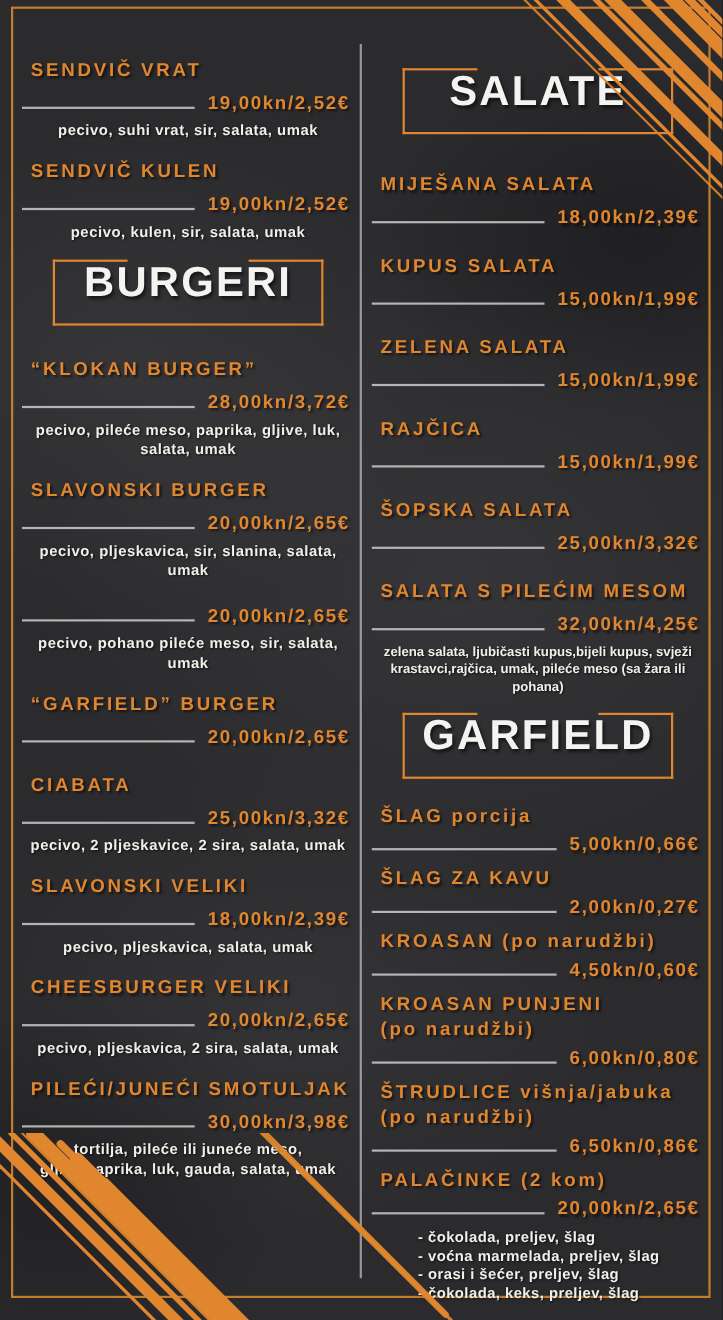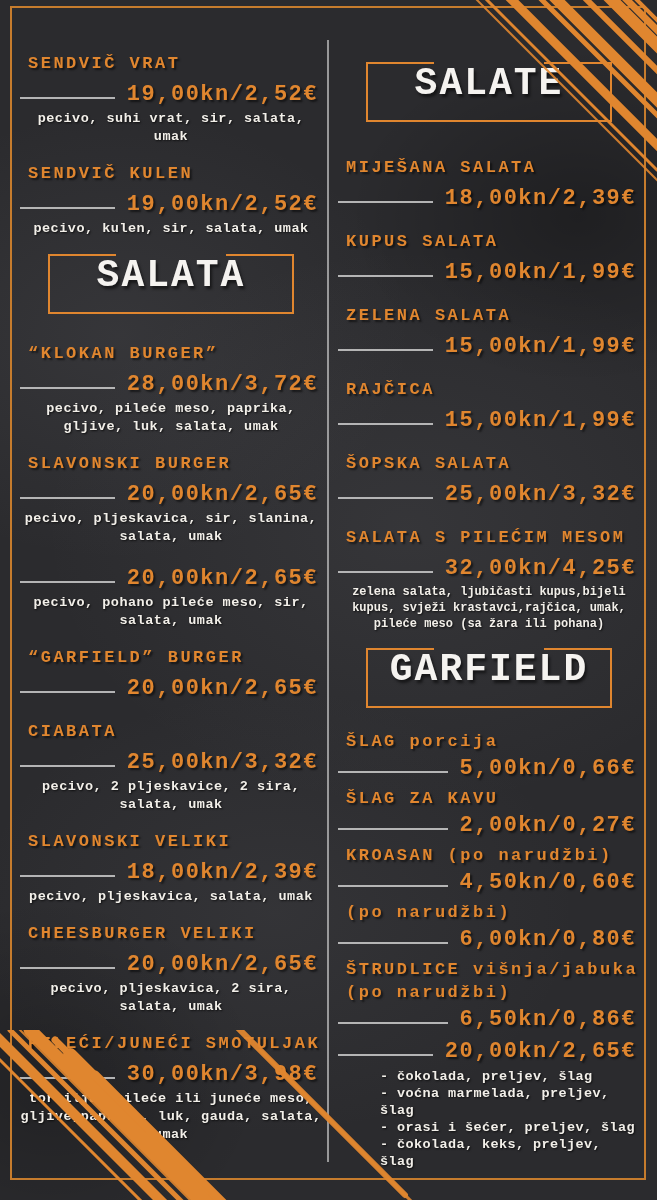--- a/index.html
+++ b/index.html
@@ -8,21 +8,21 @@
     --rule:#cccccc;
     --heading:#f5f3f0;
     --body:#f2efe9;
   }
   *{margin:0;padding:0;box-sizing:border-box;}
   html,body{background:#1c1c1e;}
   .page{
     position:relative;
     width:657px;height:1200px;
     overflow:hidden;
-    font-family:Liberation Mono, monospace;
+    font-family:Liberation Sans, sans-serif;
     background:
       radial-gradient(ellipse 420px 320px at 18% 28%, rgba(150,150,156,.10), transparent 70%),
       radial-gradient(ellipse 520px 400px at 62% 44%, rgba(160,160,165,.09), transparent 70%),
       radial-gradient(ellipse 430px 320px at 42% 76%, rgba(140,140,146,.09), transparent 70%),
       radial-gradient(ellipse 330px 240px at 88% 18%, rgba(0,0,0,.28), transparent 70%),
       radial-gradient(ellipse 300px 260px at 8% 90%, rgba(0,0,0,.22), transparent 70%),
       #2b2b2e;
   }
   .frame{
     position:absolute;left:10px;top:6px;right:11px;bottom:20px;
@@ -50,21 +50,21 @@
   }
   .price-row{
     display:flex;align-items:center;height:32px;margin-top:2px;
   }
   .rule{
     flex:1;border-top:2px solid var(--rule);
     transform:translateY(4px);
     margin-right:12px;opacity:.85;
   }
   .price{
-    font-weight:700;font-size:22px;letter-spacing:1.5px;
+    font-weight:700;font-size:17px;letter-spacing:1.5px;
     color:var(--accent);
     text-shadow:2px 2px 2px rgba(0,0,0,.55);
     padding-right:4px;white-space:nowrap;
   }
   .desc{
     font-weight:700;font-size:13.5px;line-height:18px;
     letter-spacing:.5px;color:var(--body);text-align:center;
     text-shadow:1px 1px 2px rgba(0,0,0,.7);
   }
   .desc-sm{font-size:12px;line-height:16px;letter-spacing:0;}
@@ -120,21 +120,21 @@
     <div class="item">
       <div class="item-name">SENDVIČ KULEN</div>
       <div class="price-row">
         <span class="rule"></span>
         <span class="price">19,00kn/2,52€</span>
       </div>
       <div class="desc">pecivo, kulen, sir, salata, umak</div>
     </div>
 
     <div class="section-box">
-      <span class="section-title">SALATA</span>
+      <span class="section-title">BURGERI</span>
     </div>
 
     <div class="item">
       <div class="item-name">“KLOKAN BURGER”</div>
       <div class="price-row">
         <span class="rule"></span>
         <span class="price">28,00kn/3,72€</span>
       </div>
       <div class="desc">pecivo, pileće meso, paprika, gljive, luk, salata, umak</div>
     </div>
@@ -279,37 +279,39 @@
 
     <div class="item tight">
       <div class="item-name">KROASAN (po narudžbi)</div>
       <div class="price-row">
         <span class="rule"></span>
         <span class="price">4,50kn/0,60€</span>
       </div>
     </div>
 
     <div class="item tight">
+      <div class="item-name">KROASAN PUNJENI</div>
       <div class="item-name">(po narudžbi)</div>
       <div class="price-row">
         <span class="rule"></span>
         <span class="price">6,00kn/0,80€</span>
       </div>
     </div>
 
     <div class="item tight">
       <div class="item-name">ŠTRUDLICE višnja/jabuka</div>
       <div class="item-name">(po narudžbi)</div>
       <div class="price-row">
         <span class="rule"></span>
         <span class="price">6,50kn/0,86€</span>
       </div>
     </div>
 
     <div class="item tight">
+      <div class="item-name">PALAČINKE (2 kom)</div>
       <div class="price-row">
         <span class="rule"></span>
         <span class="price">20,00kn/2,65€</span>
       </div>
       <div class="bullets">
         <div>- čokolada, preljev, šlag</div>
         <div>- voćna marmelada, preljev, šlag</div>
         <div>- orasi i šećer, preljev, šlag</div>
         <div>- čokolada, keks, preljev, šlag</div>
       </div>

